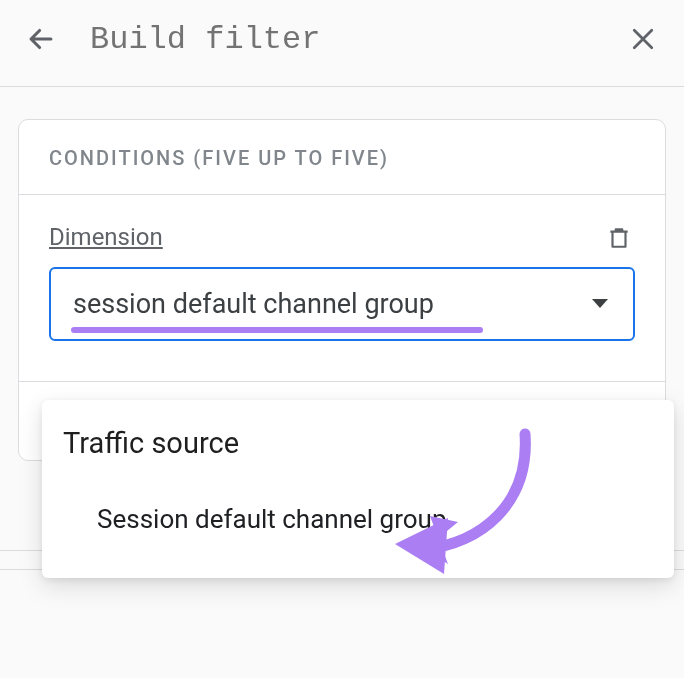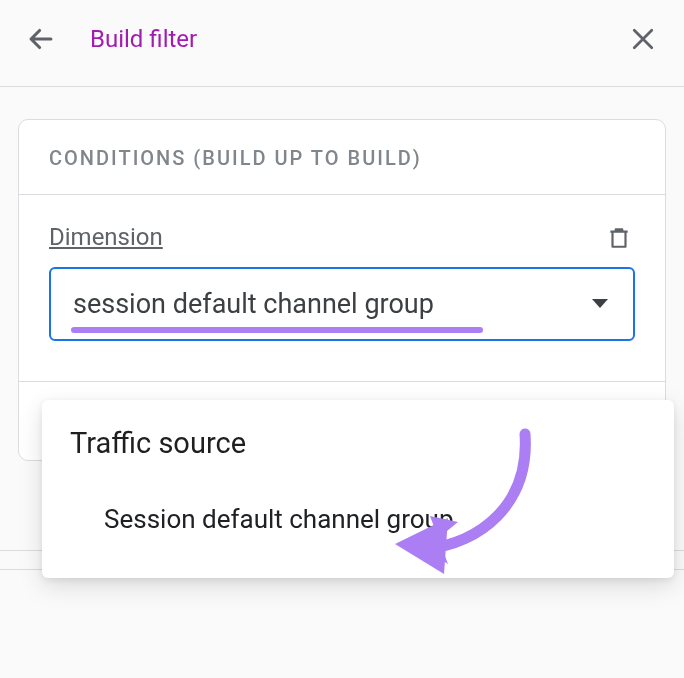--- a/index.html
+++ b/index.html
@@ -22,24 +22,25 @@
     width: 42px;
     height: 42px;
     display: flex;
     align-items: center;
     justify-content: center;
     cursor: pointer;
     color: #5f6368;
   }
   .header-title {
     flex: 1;
-    font-size: 24px;
-    color: #a21caf;
+    font-size: 32px;
+    color: #737373;
     margin-left: 28px;
     font-weight: 400;
+    font-family: Liberation Mono, monospace;
   }
   .close-btn {
     width: 42px;
     height: 42px;
     display: flex;
     align-items: center;
     justify-content: center;
     cursor: pointer;
     color: #5f6368;
   }
@@ -115,21 +116,21 @@
     height: 78px;
   }
   .dropdown {
     position: absolute;
     left: 42px;
     right: 10px;
     top: 400px;
     background: #fff;
     border-radius: 6px;
     box-shadow: 0 8px 24px rgba(0,0,0,0.13), 0 2px 6px rgba(0,0,0,0.08);
-    padding: 20px 18px 30px 26px;
+    padding: 20px 18px 30px 19px;
     z-index: 20;
   }
   .dropdown-category {
     font-size: 29px;
     color: #1f1f1f;
     font-weight: 400;
     padding: 6px 0 26px 2px;
   }
   .dropdown-item {
     font-size: 26px;
@@ -167,21 +168,21 @@
   <div class="header-title">Build filter</div>
   <div class="close-btn">
     <svg width="30" height="30" viewBox="0 0 24 24">
       <path fill="none" stroke="#5f6368" stroke-width="2.2" stroke-linecap="round" d="M5 5l14 14 M19 5L5 19"></path>
     </svg>
   </div>
 </div>
 
 <div class="content">
   <div class="card">
-    <div class="card-header">CONDITIONS (BUILD UP TO BUILD)</div>
+    <div class="card-header">CONDITIONS (FIVE UP TO FIVE)</div>
     <div class="card-body">
       <div class="dim-row">
         <div class="dim-label">Dimension</div>
         <div class="delete-btn">
           <svg width="26" height="28" viewBox="0 0 24 24">
             <path fill="none" stroke="#5f6368" stroke-width="2" stroke-linejoin="round" d="M6 7h12v14H6z M4 7h16 M9 7V5h6v2"></path>
           </svg>
         </div>
       </div>
       <div class="select-box">

